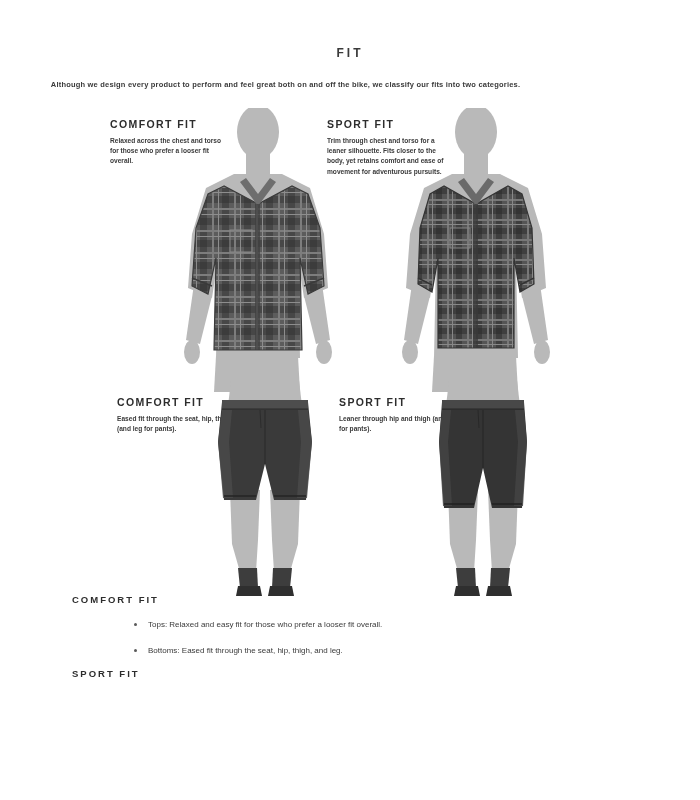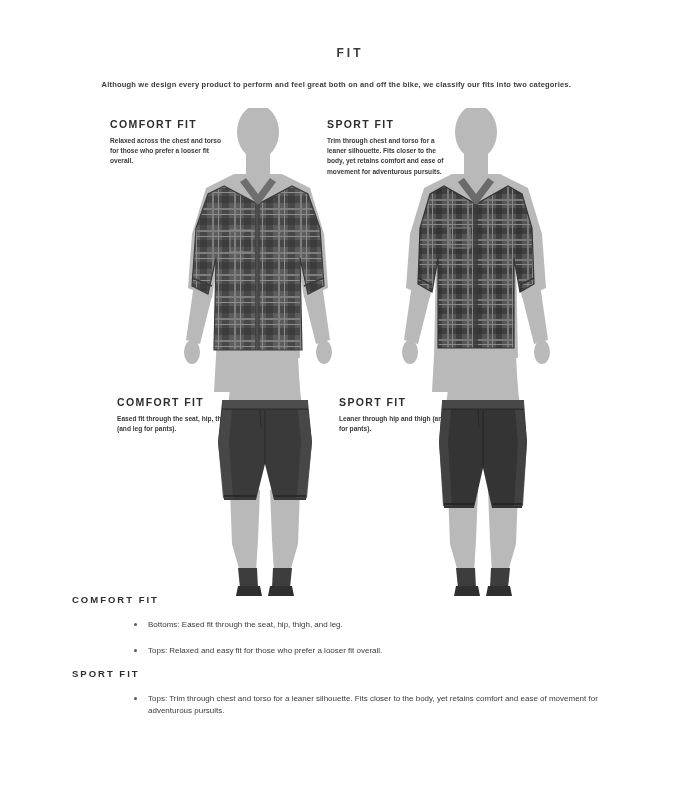--- a/index.html
+++ b/index.html
@@ -31,21 +31,21 @@
     font-size: 12px;
     font-weight: bold;
     letter-spacing: 3px;
     color: #3a3a3a;
   }
   .intro {
     position: absolute;
     top: 80px;
     left: 0;
     width: 571px;
-    text-align: right;
+    text-align: center;
     font-size: 7.5px;
     font-weight: bold;
     letter-spacing: 0.2px;
     color: #3a3a3a;
   }
 
   
   .fit-block { position: absolute; }
   .fit-block .hdr {
     font-size: 10.5px;
@@ -275,25 +275,24 @@
       <path d="M65,38 L65,96" stroke="#282828" stroke-width="1.2" fill="none"></path>
       <path d="M26,132 L56,132" stroke="#222222" stroke-width="1.6" fill="none"></path>
       <path d="M74,132 L104,132" stroke="#222222" stroke-width="1.6" fill="none"></path>
       <path d="M60,38 L61,56" stroke="#282828" stroke-width="1" fill="none"></path>
     </svg>
   </div>
 
   <div class="section sec-comfort">
     <div class="sec-title">COMFORT FIT</div>
     <ul class="bullets indent">
+      <li>Tops: Relaxed and easy fit for those who prefer a looser fit overall.</li>
       <li>Bottoms: Eased fit through the seat, hip, thigh, and leg.</li>
-      <li>Tops: Relaxed and easy fit for those who prefer a looser fit overall.</li>
     </ul>
   </div>
 
   <div class="section sec-sport">
     <div class="sec-title">SPORT FIT</div>
     <ul class="bullets indent">
-      <li>Tops: Trim through chest and torso for a leaner silhouette. Fits closer to the body, yet retains comfort and ease of movement for adventurous pursuits.</li>
     </ul>
   </div>
 
 </div>
 
 </body></html>

